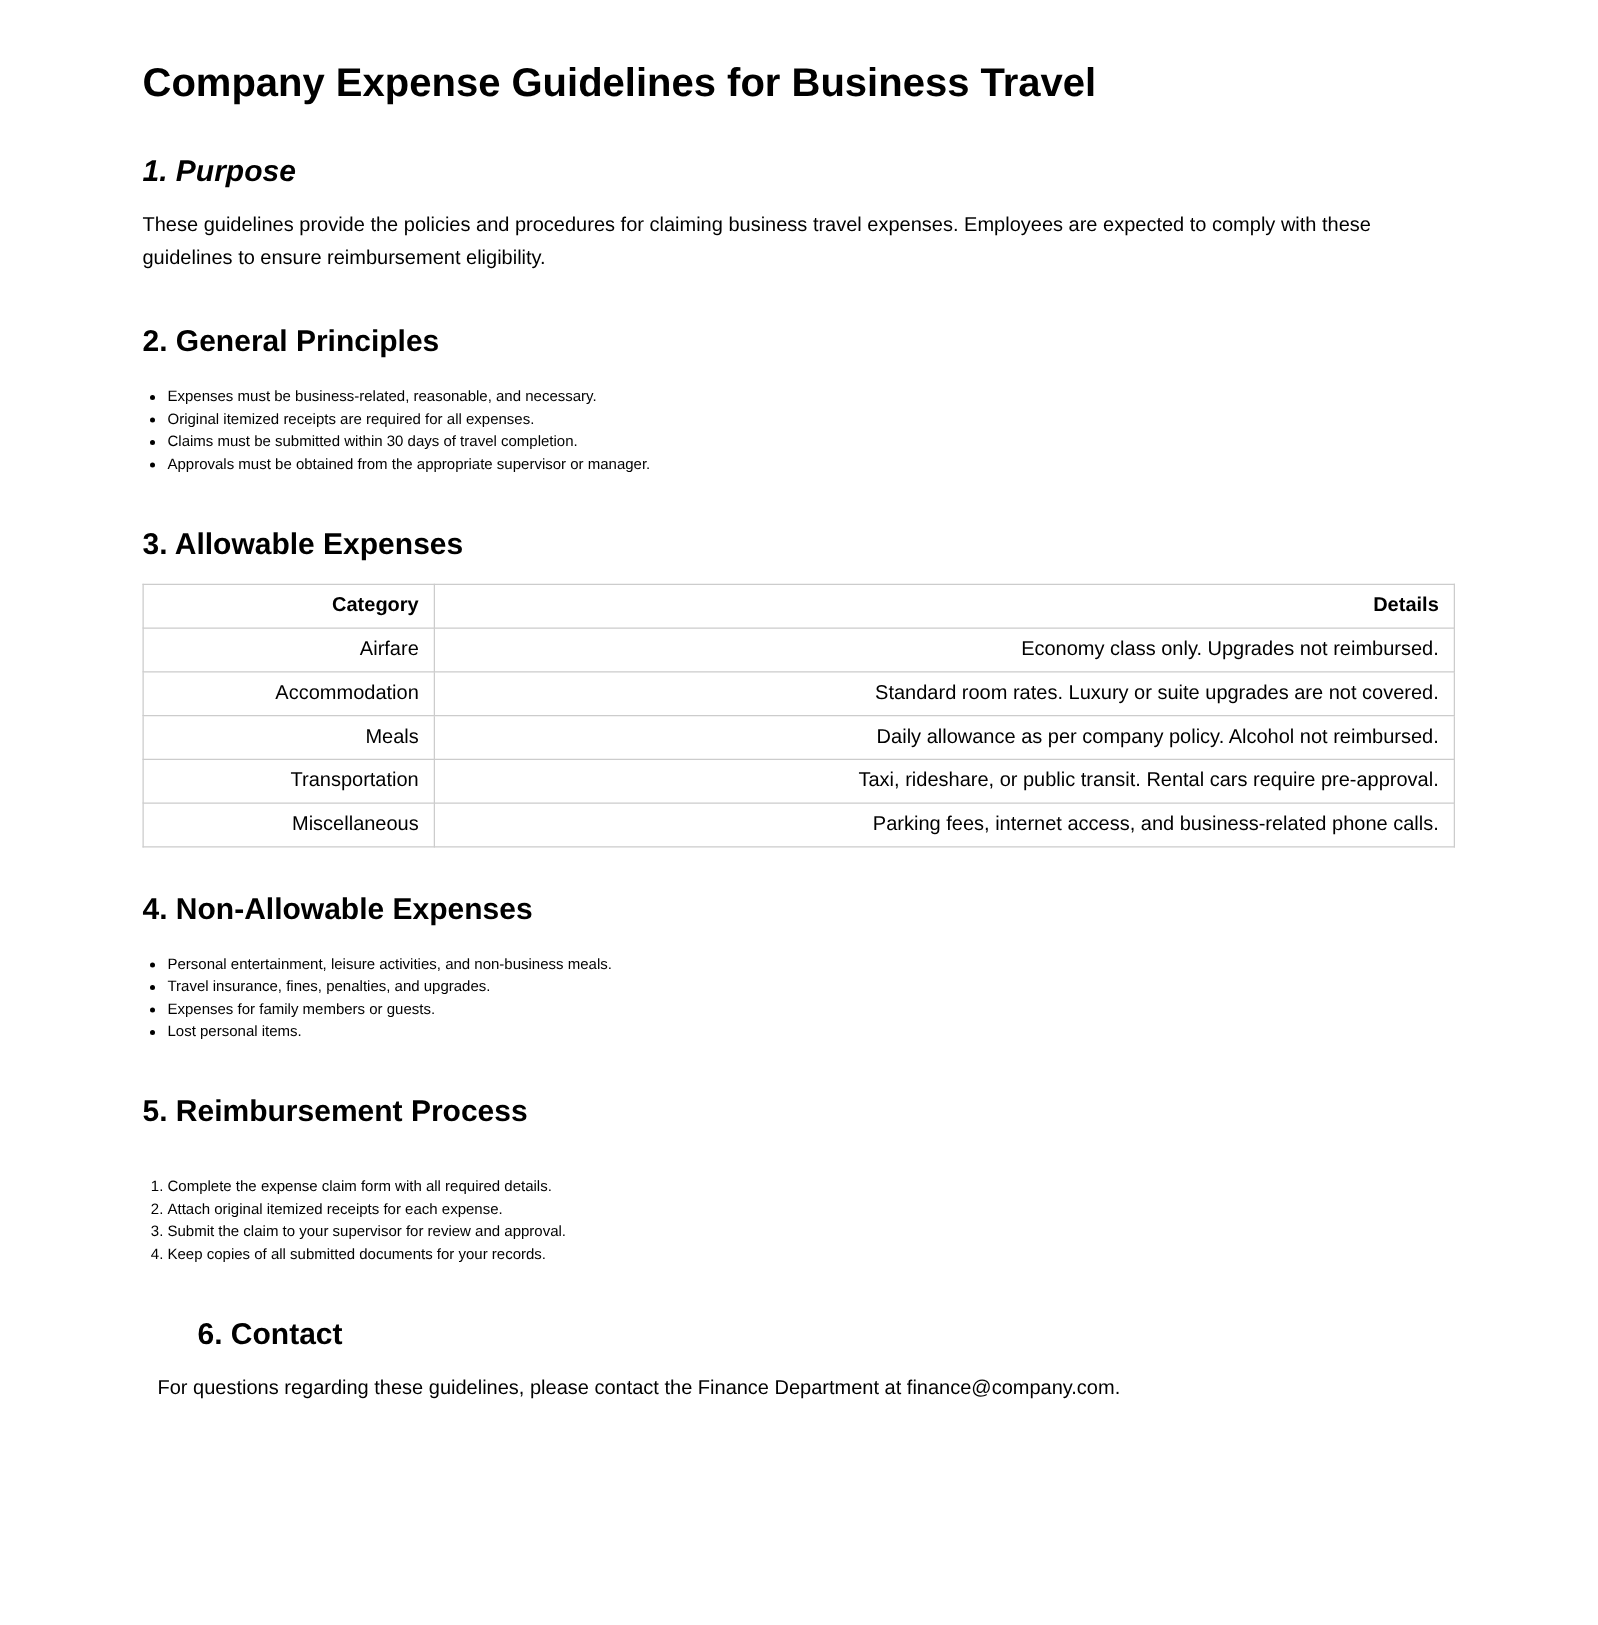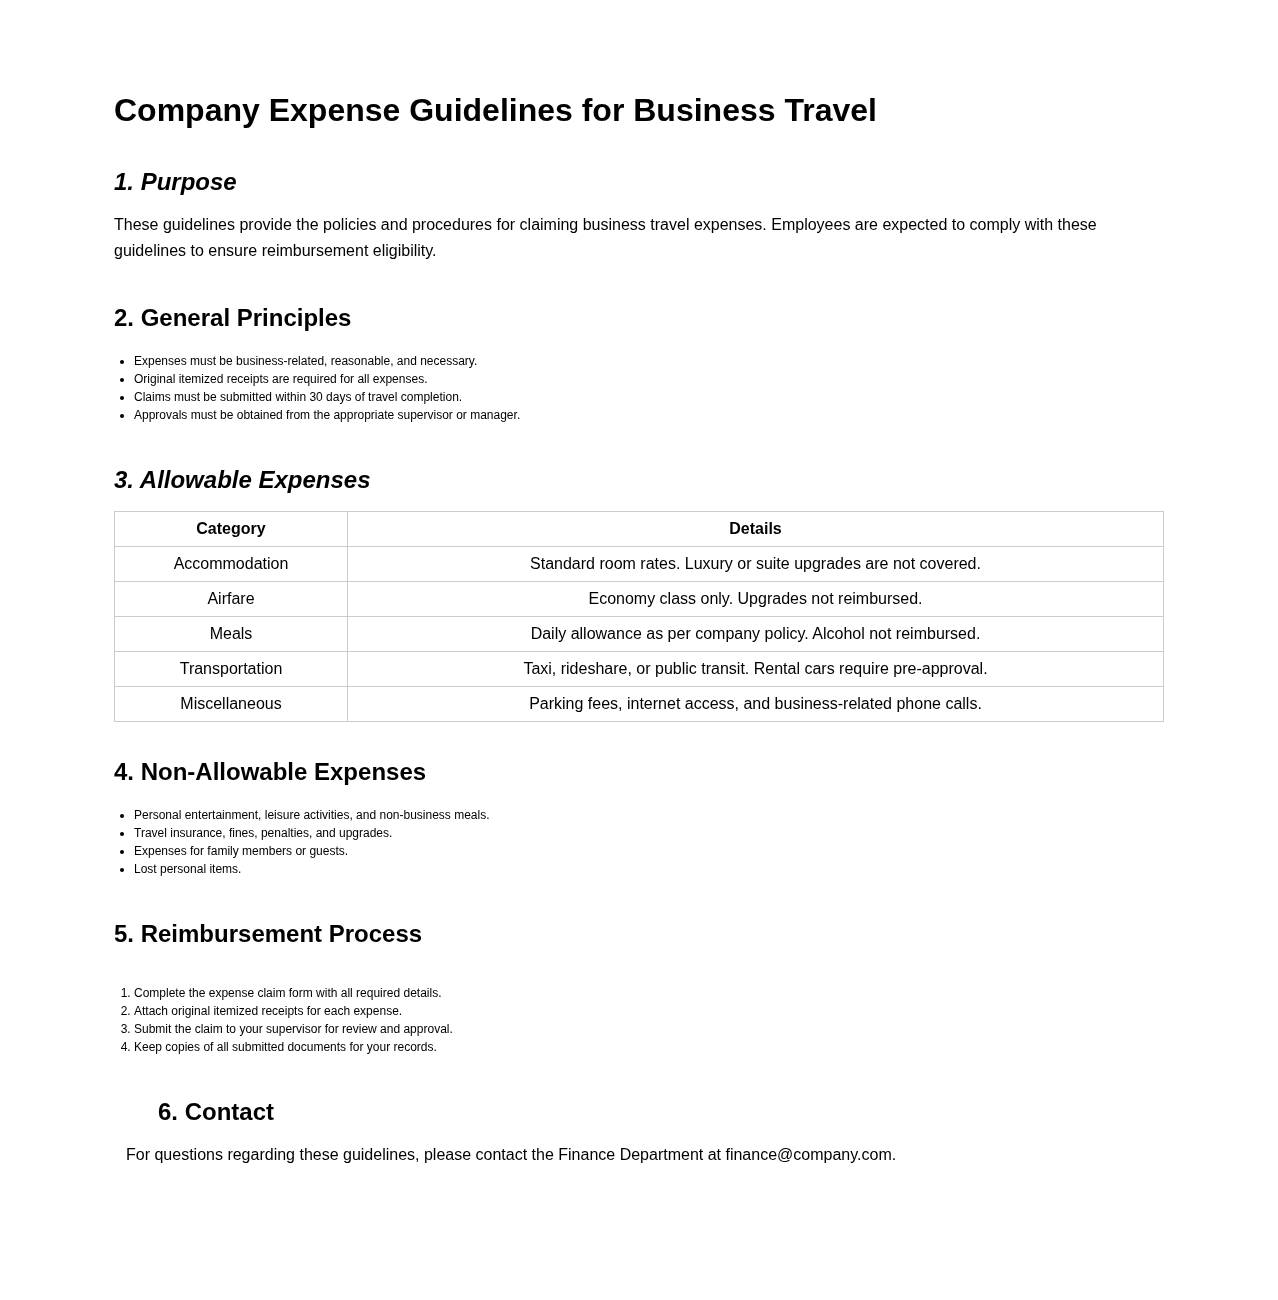--- a/index.html
+++ b/index.html
@@ -8,21 +8,21 @@
       background: #ffffff;
     }
     body {
       width: 1278px;
       min-height: 1300px;
       font-family: "Liberation Sans", sans-serif;
       color: #000000;
       font-size: 16px;
     }
     .page {
-      padding: 90px 114px 0 114px;
+      padding: 46px 114px 0 114px;
       width: 1050px;
     }
     h1 {
       font-size: 32px;
       font-weight: bold;
       margin: 0 0 38px 0;
       line-height: 40px;
     }
     h2 {
       font-size: 24px;
@@ -40,36 +40,36 @@
       padding-left: 20px;
       line-height: 18px;
       font-size: 12px;
     }
     ul li, ol li {
       margin: 0;
     }
     section { margin: 0; }
     .sec-purpose h2 { margin-bottom: 16px; font-style: italic; }
     .sec-principles h2 { margin-bottom: 20px; }
-    .sec-allow h2 { margin-bottom: 17px; font-style: italic; }
+    .sec-allow h2 { margin-bottom: 17px; }
     .sec-nonallow h2 { margin-bottom: 20px; }
     .sec-process h2 { margin-bottom: 36px; }
     .sec-contact h2 { margin-bottom: 16px; margin-left: 44px; }
 
     table.expenses {
       width: 1050px;
       border-collapse: collapse;
       margin: 0 0 36px 0;
       font-size: 16px;
     }
     table.expenses th, table.expenses td {
       border: 1px solid #cccccc;
       padding: 0 12px;
       height: 34px;
-      text-align: center;
+      text-align: right;
       vertical-align: middle;
     }
     table.expenses th {
       font-weight: bold;
     }
     table.expenses th.col-cat, table.expenses td.col-cat {
       width: 208px;
     }
     .contact-text {
       margin: 12px;
@@ -102,26 +102,26 @@
     <h2>3. Allowable Expenses</h2>
     <table class="expenses">
       <thead>
         <tr>
           <th class="col-cat">Category</th>
           <th>Details</th>
         </tr>
       </thead>
       <tbody>
         <tr>
+          <td class="col-cat">Airfare</td>
+          <td>Economy class only. Upgrades not reimbursed.</td>
+        </tr>
+        <tr>
           <td class="col-cat">Accommodation</td>
           <td>Standard room rates. Luxury or suite upgrades are not covered.</td>
-        </tr>
-        <tr>
-          <td class="col-cat">Airfare</td>
-          <td>Economy class only. Upgrades not reimbursed.</td>
         </tr>
         <tr>
           <td class="col-cat">Meals</td>
           <td>Daily allowance as per company policy. Alcohol not reimbursed.</td>
         </tr>
         <tr>
           <td class="col-cat">Transportation</td>
           <td>Taxi, rideshare, or public transit. Rental cars require pre-approval.</td>
         </tr>
         <tr>

